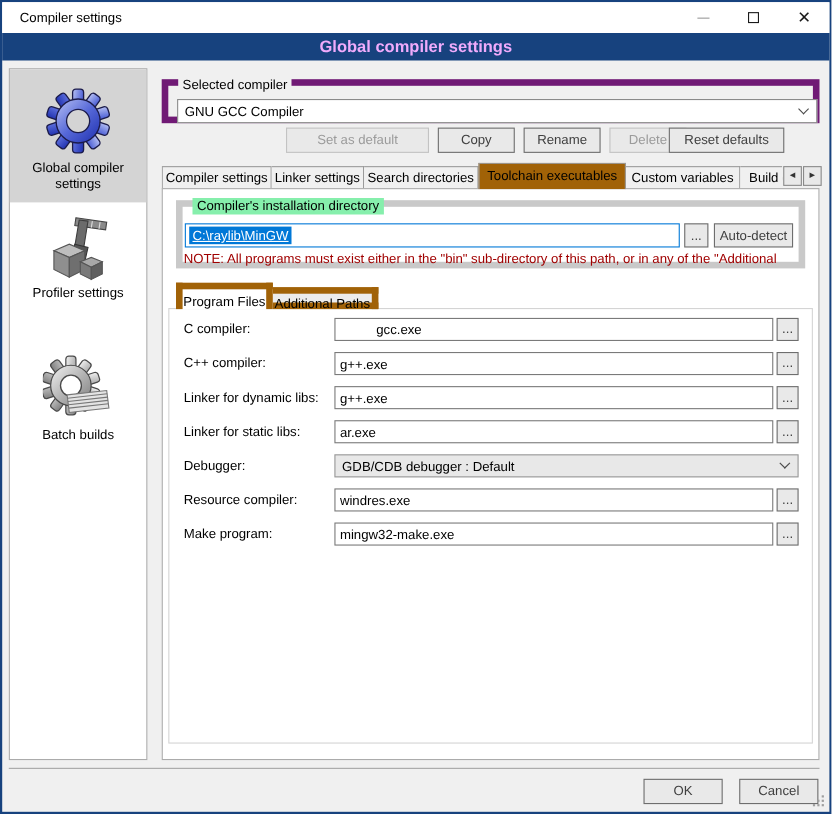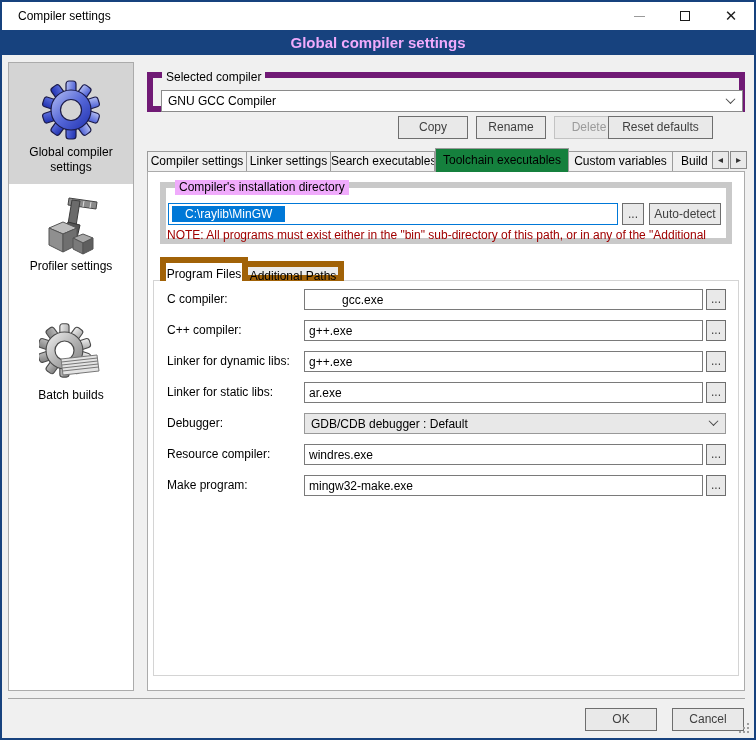--- a/index.html
+++ b/index.html
@@ -25,41 +25,41 @@
   .side-item .icon64 { display:block; margin:0 auto; }
   .side-item .slabel { display:block; font-size:12px; line-height:15px; color:#000; margin-top:3px; }
   .side-item.selected { background:#d4d4d4; }
   .si1 { top:0; height:121px; padding-top:15px; }
   .si2 { top:127px; height:104px; padding-top:2px; }
   .si3 { top:254px; height:152px; padding-top:4px; }
   
   .groupbox { position:absolute; border:6px solid #701a75; }
   .legend { position:absolute; top:-8px; left:9px; padding:0 4px; font-size:12px; line-height:15px; }
   .legend.on-gray { background:#f0f0f0; }
-  .legend.on-white { background:#f0abfc; }
+  .legend.on-white { background:#86efac; }
   
   .btn { position:absolute; height:23px; background:#e9e9e9; border:1px solid #6e6e6e;
          font-size:12px; text-align:center; line-height:21px; color:#404040; cursor:default; }
   .btn.disabled { border-color:#c3c3c3; color:#9b9b9b; }
   .combo { position:absolute; height:22px; background:#fff; border:1px solid #8a8a8a; }
   .combo .cval { position:absolute; left:6px; top:0; line-height:20px; font-size:12px; white-space:nowrap; }
   .combo.gray { background:#e8e8e8; border-color:#999; }
   .chev { position:absolute; right:8px; top:6px; width:7px; height:7px;
           border-right:1.6px solid #4a4a4a; border-bottom:1.6px solid #4a4a4a;
           transform:rotate(45deg) translate(-1px,-1px); }
   .tfield { position:absolute; height:21px; background:#fff; border:1px solid #7a7a7a;
             font-size:12px; padding:0 4px; font-family:"Liberation Sans",sans-serif; color:#000; }
   
   .tabrow { position:absolute; left:145px; top:146px; width:564px; height:24px;
             display:flex; overflow:hidden; }
   .tab { flex:0 0 auto; border:1px solid #9b9b9b; background:#f0f0f0; margin-top:3px;
          height:21px; line-height:19px; text-align:center; font-size:12px; white-space:nowrap;
          border-left-width:0; overflow:hidden; }
   .tab:first-child { border-left-width:1px; }
-  .tab.active { background:#15803d; margin-top:0; height:24px; line-height:23px;
+  .tab.active { background:#a16207; margin-top:0; height:24px; line-height:23px;
                 border-left-width:1px; border-bottom:none; position:relative; z-index:5; }
   .tab.active + .tab { border-left-width:0; }
   .tscroll { position:absolute; top:149px; width:17px; height:18px; background:#e9e9e9;
              border:1px solid #8a8a8a; text-align:center; line-height:16px; font-size:10px;
              color:#333; font-family:"DejaVu Sans",sans-serif; }
   
   .page { position:absolute; left:145px; top:169px; width:598px; height:520px;
           background:#fff; border:1px solid #ababab; z-index:1; }
   .note { position:absolute; left:19px; top:56px; width:556px; white-space:nowrap;
           overflow:hidden; font-size:12px; }
@@ -73,21 +73,21 @@
              background:#fff; border:1px solid #d4d4d4; }
   .flabel { position:absolute; left:19px; font-size:12px; line-height:15px; }
   
   .divider { position:absolute; left:6px; top:696px; width:737px; border-top:1px solid #a5a5a5; }
   .grip { position:absolute; right:5px; bottom:5px; width:2px; height:2px; background:transparent;
           box-shadow:8px 0 #9e9e9e, 8px 4px #9e9e9e, 8px 8px #9e9e9e, 4px 4px #9e9e9e,
                      4px 8px #9e9e9e, 0 8px #9e9e9e; transform:translate(-8px,-8px); }
   
   .pathfield { position:absolute; left:20px; top:31px; width:450px; height:22px;
                background:#fff; border:1px solid #0078d7; line-height:20px; padding-left:3px; }
-  .pathfield .sel { background:#0078d7; color:#fff; font-size:12px; padding:1px 13px; }
+  .pathfield .sel { background:#0078d7; color:#fff; font-size:12px; padding:1px 3px;text-decoration:underline; }
 </style>
 </head>
 <body>
 
 <div class="window">
 
   <div class="titlebar">
     <span class="title">Compiler settings</span>
     <div class="capbtns">
       <div class="capbtn">
@@ -176,29 +176,30 @@
   </div>
 
   <div class="groupbox" style="left:145px; top:70px; width:598px; height:40px;">
     <span class="legend on-gray">Selected compiler</span>
     <div class="combo" style="left:8px; top:12px; width:582px;">
       <span class="cval">GNU GCC Compiler</span>
       <span class="chev"></span>
     </div>
   </div>
 
+  <div class="btn disabled" style="left:258px; top:114px; width:130px;">Set as default</div>
   <div class="btn" style="left:396px; top:114px; width:70px;">Copy</div>
   <div class="btn" style="left:474px; top:114px; width:70px;">Rename</div>
   <div class="btn disabled" style="left:552px; top:114px; width:70px;">Delete</div>
   <div class="btn" style="left:606px; top:114px; width:105px;">Reset defaults</div>
 
   <div class="tabrow">
     <div class="tab" style="width:100px;">Compiler settings</div>
     <div class="tab" style="width:84px;">Linker settings</div>
-    <div class="tab" style="width:104px;">Search executables</div>
+    <div class="tab" style="width:104px;">Search directories</div>
     <div class="tab active" style="width:134px;">Toolchain executables</div>
     <div class="tab" style="width:104px;">Custom variables</div>
     <div class="tab" style="width:80px; text-align:left; padding-left:8px;">Build options</div>
   </div>
   <div class="tscroll" style="left:710px;"><span>◂</span></div>
   <div class="tscroll" style="left:728px;"><span>▸</span></div>
 
   <div class="page">
 
     <div class="groupbox" style="left:12px; top:10px; width:572px; height:62px; border-color:#c9c9c9;">

